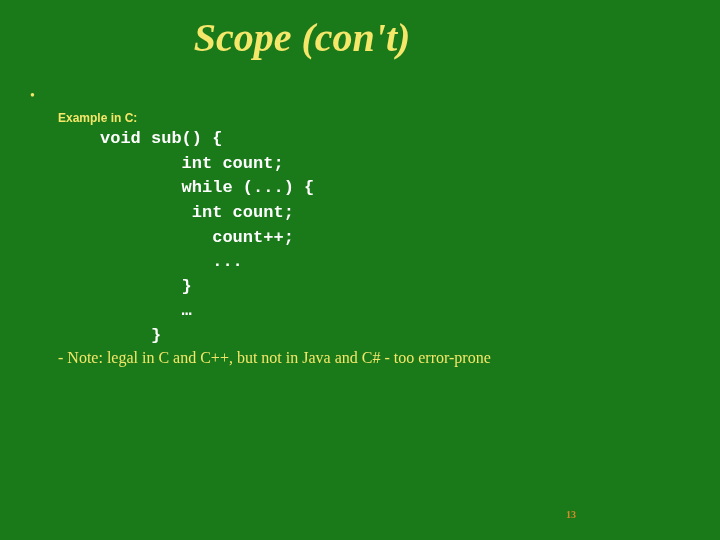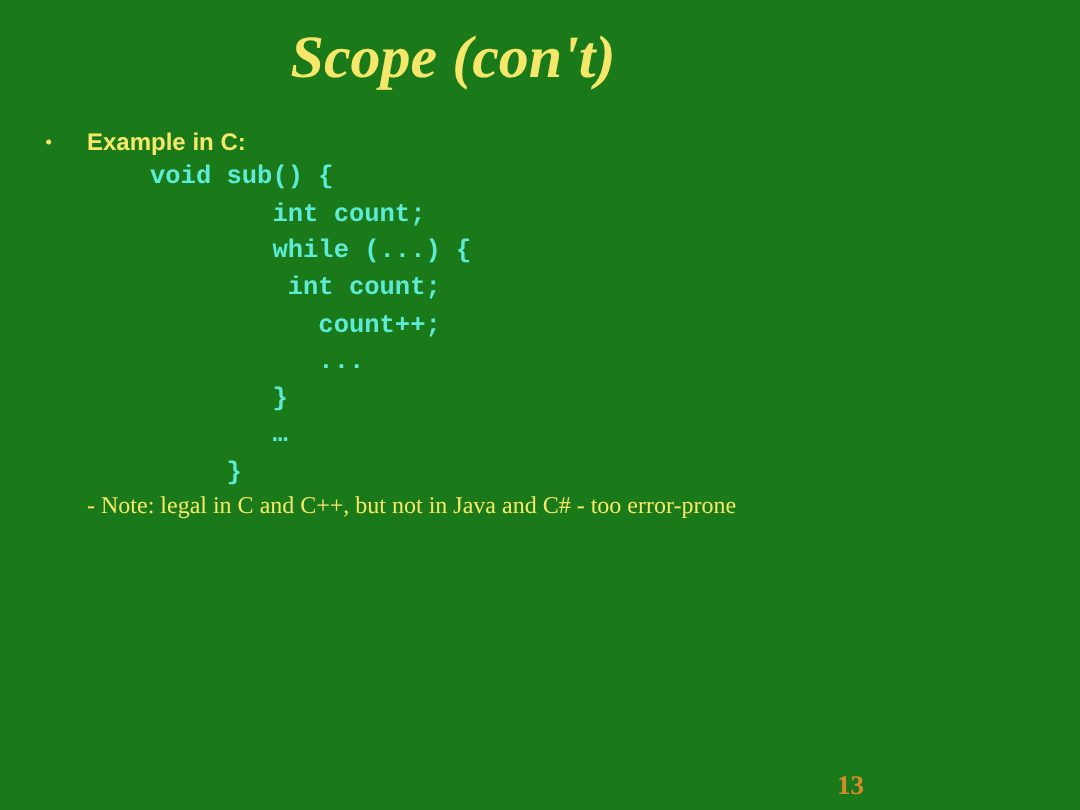--- a/index.html
+++ b/index.html
@@ -41,45 +41,46 @@
   .bullet {
     width: 28px;
     font-size: 14px;
     color: #f5e76a;
     font-family: Georgia, serif;
     padding-top: 1px;
   }
   .bullet-text {
     font-family: Arial, Helvetica, sans-serif;
     font-weight: bold;
-    font-size: 16px;
+    font-size: 12px;
     color: #f5e76a;
+    margin-top: 24px;
   }
   .code {
     font-family: 'Courier New', Courier, monospace;
     font-weight: bold;
     font-size: 17px;
-    color: #5eead4;
+    color: #ffffff;
     white-space: pre;
     line-height: 1.45;
     margin-left: 70px;
     margin-top: 2px;
   }
   .note {
     font-family: 'Comic Sans MS', 'Chalkboard SE', cursive, Georgia, serif;
     font-size: 16px;
     color: #f5e76a;
     margin-left: 28px;
   }
   .pagenum {
     position: absolute;
-    bottom: 6px;
+    bottom: 20px;
     right: 28px;
     font-family: 'Comic Sans MS', cursive, Georgia, serif;
-    font-size: 18px;
+    font-size: 10px;
     color: #d88a2a;
     font-weight: bold;
   }
 </style>
 </head>
 <body>
 
 <div class="slide">
 
   <div class="title">Scope (con't)</div>

